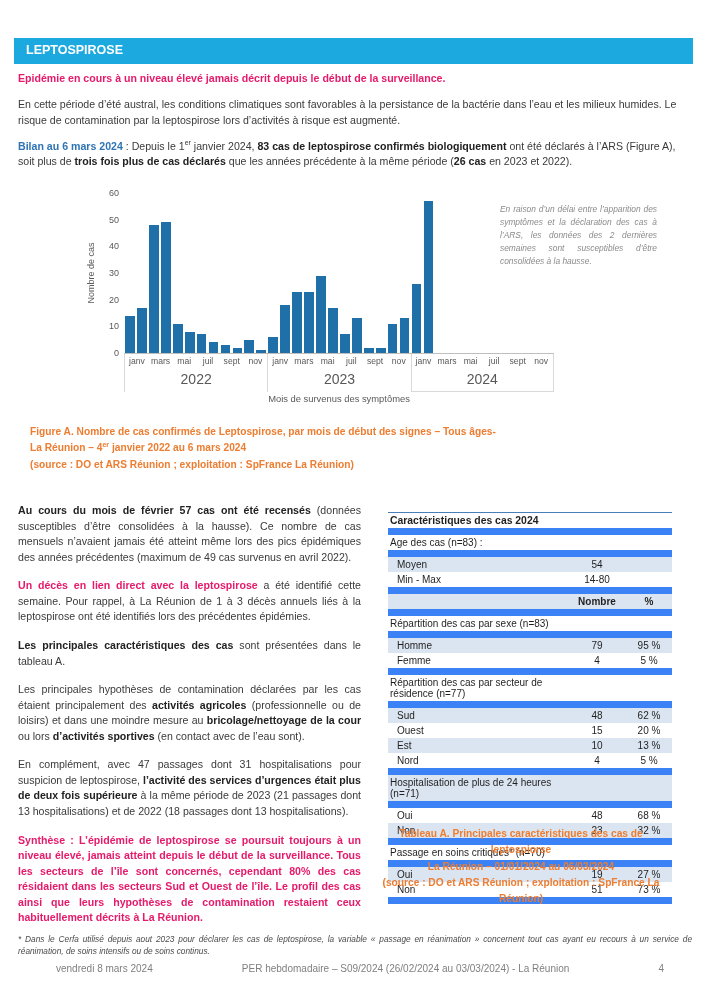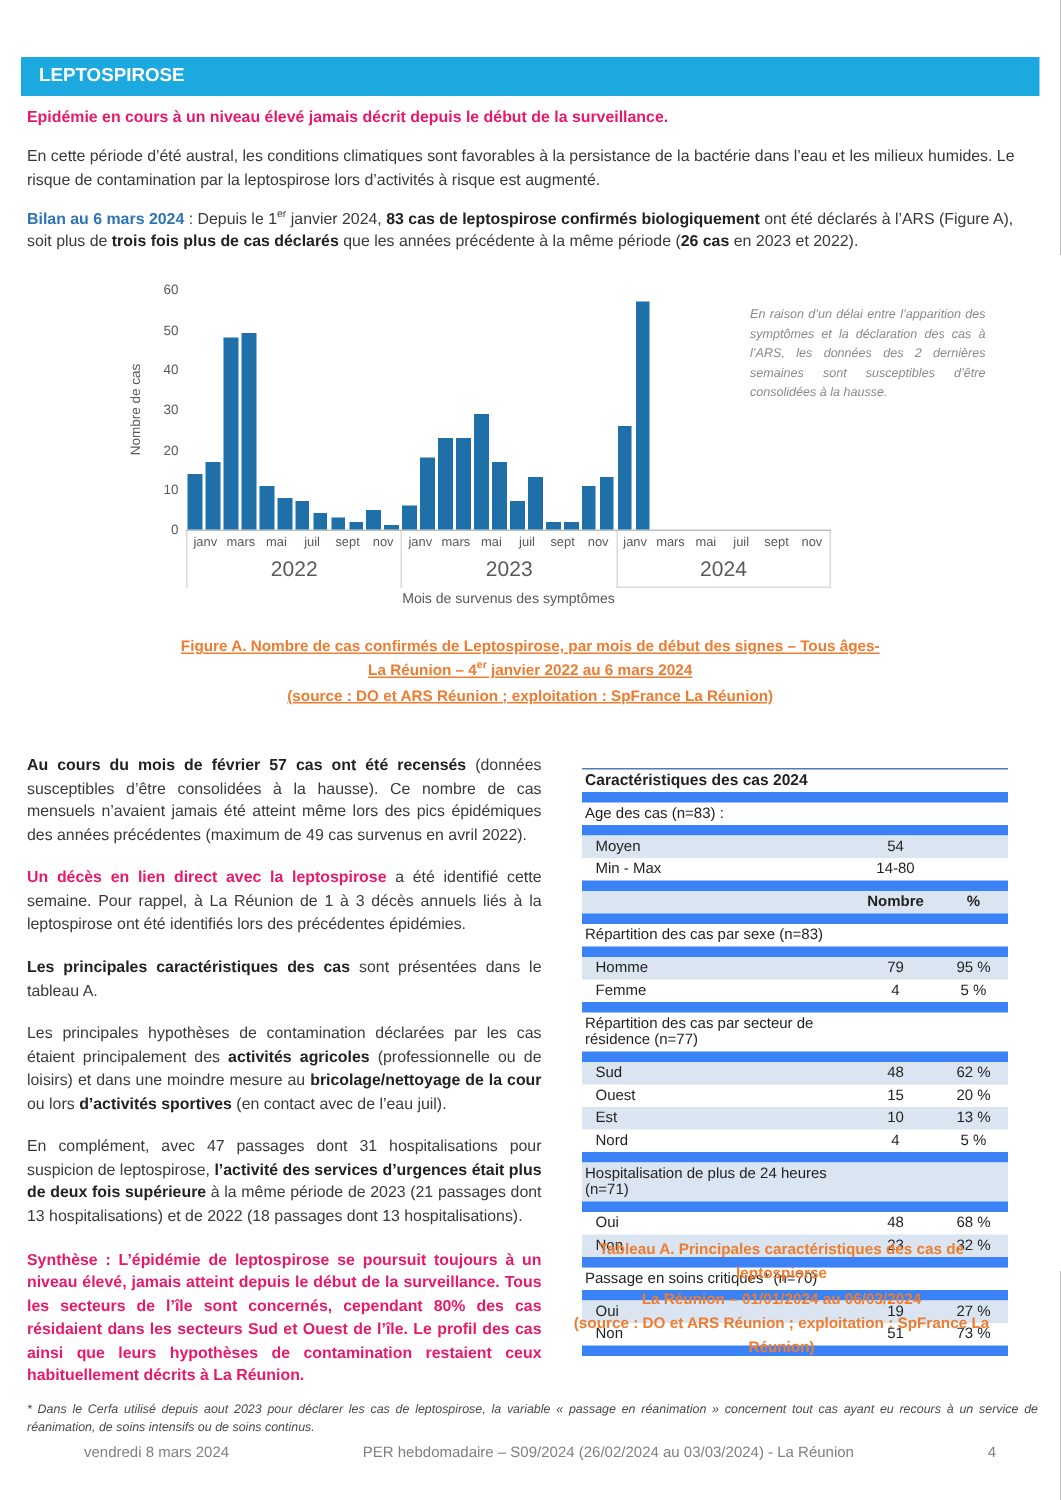--- a/index.html
+++ b/index.html
@@ -31,22 +31,22 @@
   .ygroup{width:33.333%;box-sizing:border-box;border-left:1px solid #D9D9D9;}
   .ygroup.last{border-right:1px solid #D9D9D9;border-bottom:1px solid #D9D9D9;}
   .months{display:flex;padding-top:2px;}
   .months div{flex:1;text-align:center;font-size:8.6px;color:#595959;}
   .yearlab{text-align:center;font-size:14px;color:#595959;padding:5px 0 4px 0;}
   .xtitle{text-align:center;font-size:9.4px;color:#595959;margin-top:1px;}
   
   .note{position:absolute;left:500px;top:203px;width:157px;font-size:8.4px;font-style:italic;
         color:#8a8a8a;text-align:justify;line-height:1.55;}
   
-  .figcap{position:absolute;left:30px;top:424px;width:647px;text-align:center;color:#ED7D31;
-          font-weight:bold;font-size:10.2px;line-height:1.6;text-decoration:underline;}
+  .figcap{position:absolute;left:30px;top:424px;width:647px;text-align:left;color:#ED7D31;
+          font-weight:bold;font-size:10.2px;line-height:1.6;}
   
   .leftcol{position:absolute;left:18px;top:503px;width:343px;font-size:10.6px;line-height:1.47;
            text-align:justify;color:#3a3a3a;}
   .leftcol p{margin:0 0 13px 0;}
   .pink{color:#E61A6B;font-weight:bold;}
   .synthese{color:#E61A6B;font-weight:bold;}
   
   .tbl{position:absolute;left:388px;top:512px;width:284px;font-size:10px;color:#1f1f1f;}
   .t-row{display:flex;align-items:center;min-height:14px;padding:2px 0;box-sizing:border-box;}
   .t-row .c-label{flex:1;padding-left:9px;}
@@ -234,21 +234,21 @@
   <div class="figcap">
     <div>Figure A. Nombre de cas confirmés de Leptospirose, par mois de début des signes – Tous âges-</div>
     <div><span>La Réunion – 4</span><sup>er</sup><span> janvier 2022 au 6 mars 2024</span></div>
     <div>(source : DO et ARS Réunion ; exploitation : SpFrance La Réunion)</div>
   </div>
 
   <div class="leftcol">
     <p><b>Au cours du mois de février 57 cas ont été recensés</b><span> (données susceptibles d’être consolidées à la hausse). Ce nombre de cas mensuels n’avaient jamais été atteint même lors des pics épidémiques des années précédentes (maximum de 49 cas survenus en avril 2022).</span></p>
     <p><span class="pink">Un décès en lien direct avec la leptospirose</span><span> a été identifié cette semaine. Pour rappel, à La Réunion de 1 à 3 décès annuels liés à la leptospirose ont été identifiés lors des précédentes épidémies.</span></p>
     <p><b>Les principales caractéristiques des cas</b><span> sont présentées dans le tableau A.</span></p>
-    <p><span>Les principales hypothèses de contamination déclarées par les cas étaient principalement des </span><b>activités agricoles</b><span> (professionnelle ou de loisirs) et dans une moindre mesure au </span><b>bricolage/nettoyage de la cour</b><span> ou lors </span><b>d’activités sportives</b><span> (en contact avec de l’eau juil).</span></p>
+    <p><span>Les principales hypothèses de contamination déclarées par les cas étaient principalement des </span><b>activités agricoles</b><span> (professionnelle ou de loisirs) et dans une moindre mesure au </span><b>bricolage/nettoyage de la cour</b><span> ou lors </span><b>d’activités sportives</b><span> (en contact avec de l’eau sont).</span></p>
     <p><span>En complément, avec 47 passages dont 31 hospitalisations pour suspicion de leptospirose, </span><b>l’activité des services d’urgences était plus de deux fois supérieure</b><span> à la même période de 2023 (21 passages dont 13 hospitalisations) et de 2022 (18 passages dont 13 hospitalisations).</span></p>
     <p class="synthese">Synthèse :  L’épidémie de leptospirose se poursuit toujours à un niveau élevé, jamais atteint depuis le début de la surveillance. Tous les secteurs de l’île sont concernés, cependant 80% des cas résidaient dans les secteurs Sud et Ouest de l’île. Le profil des cas ainsi que leurs hypothèses de contamination restaient ceux habituellement décrits à La Réunion.</p>
   </div>
 
   <div class="tbl">
       <div class="t-row title rule">
         <div class="c-label">Caractéristiques des cas 2024</div>
         <div class="c-v1"></div>
         <div class="c-v2"></div>
       </div>

